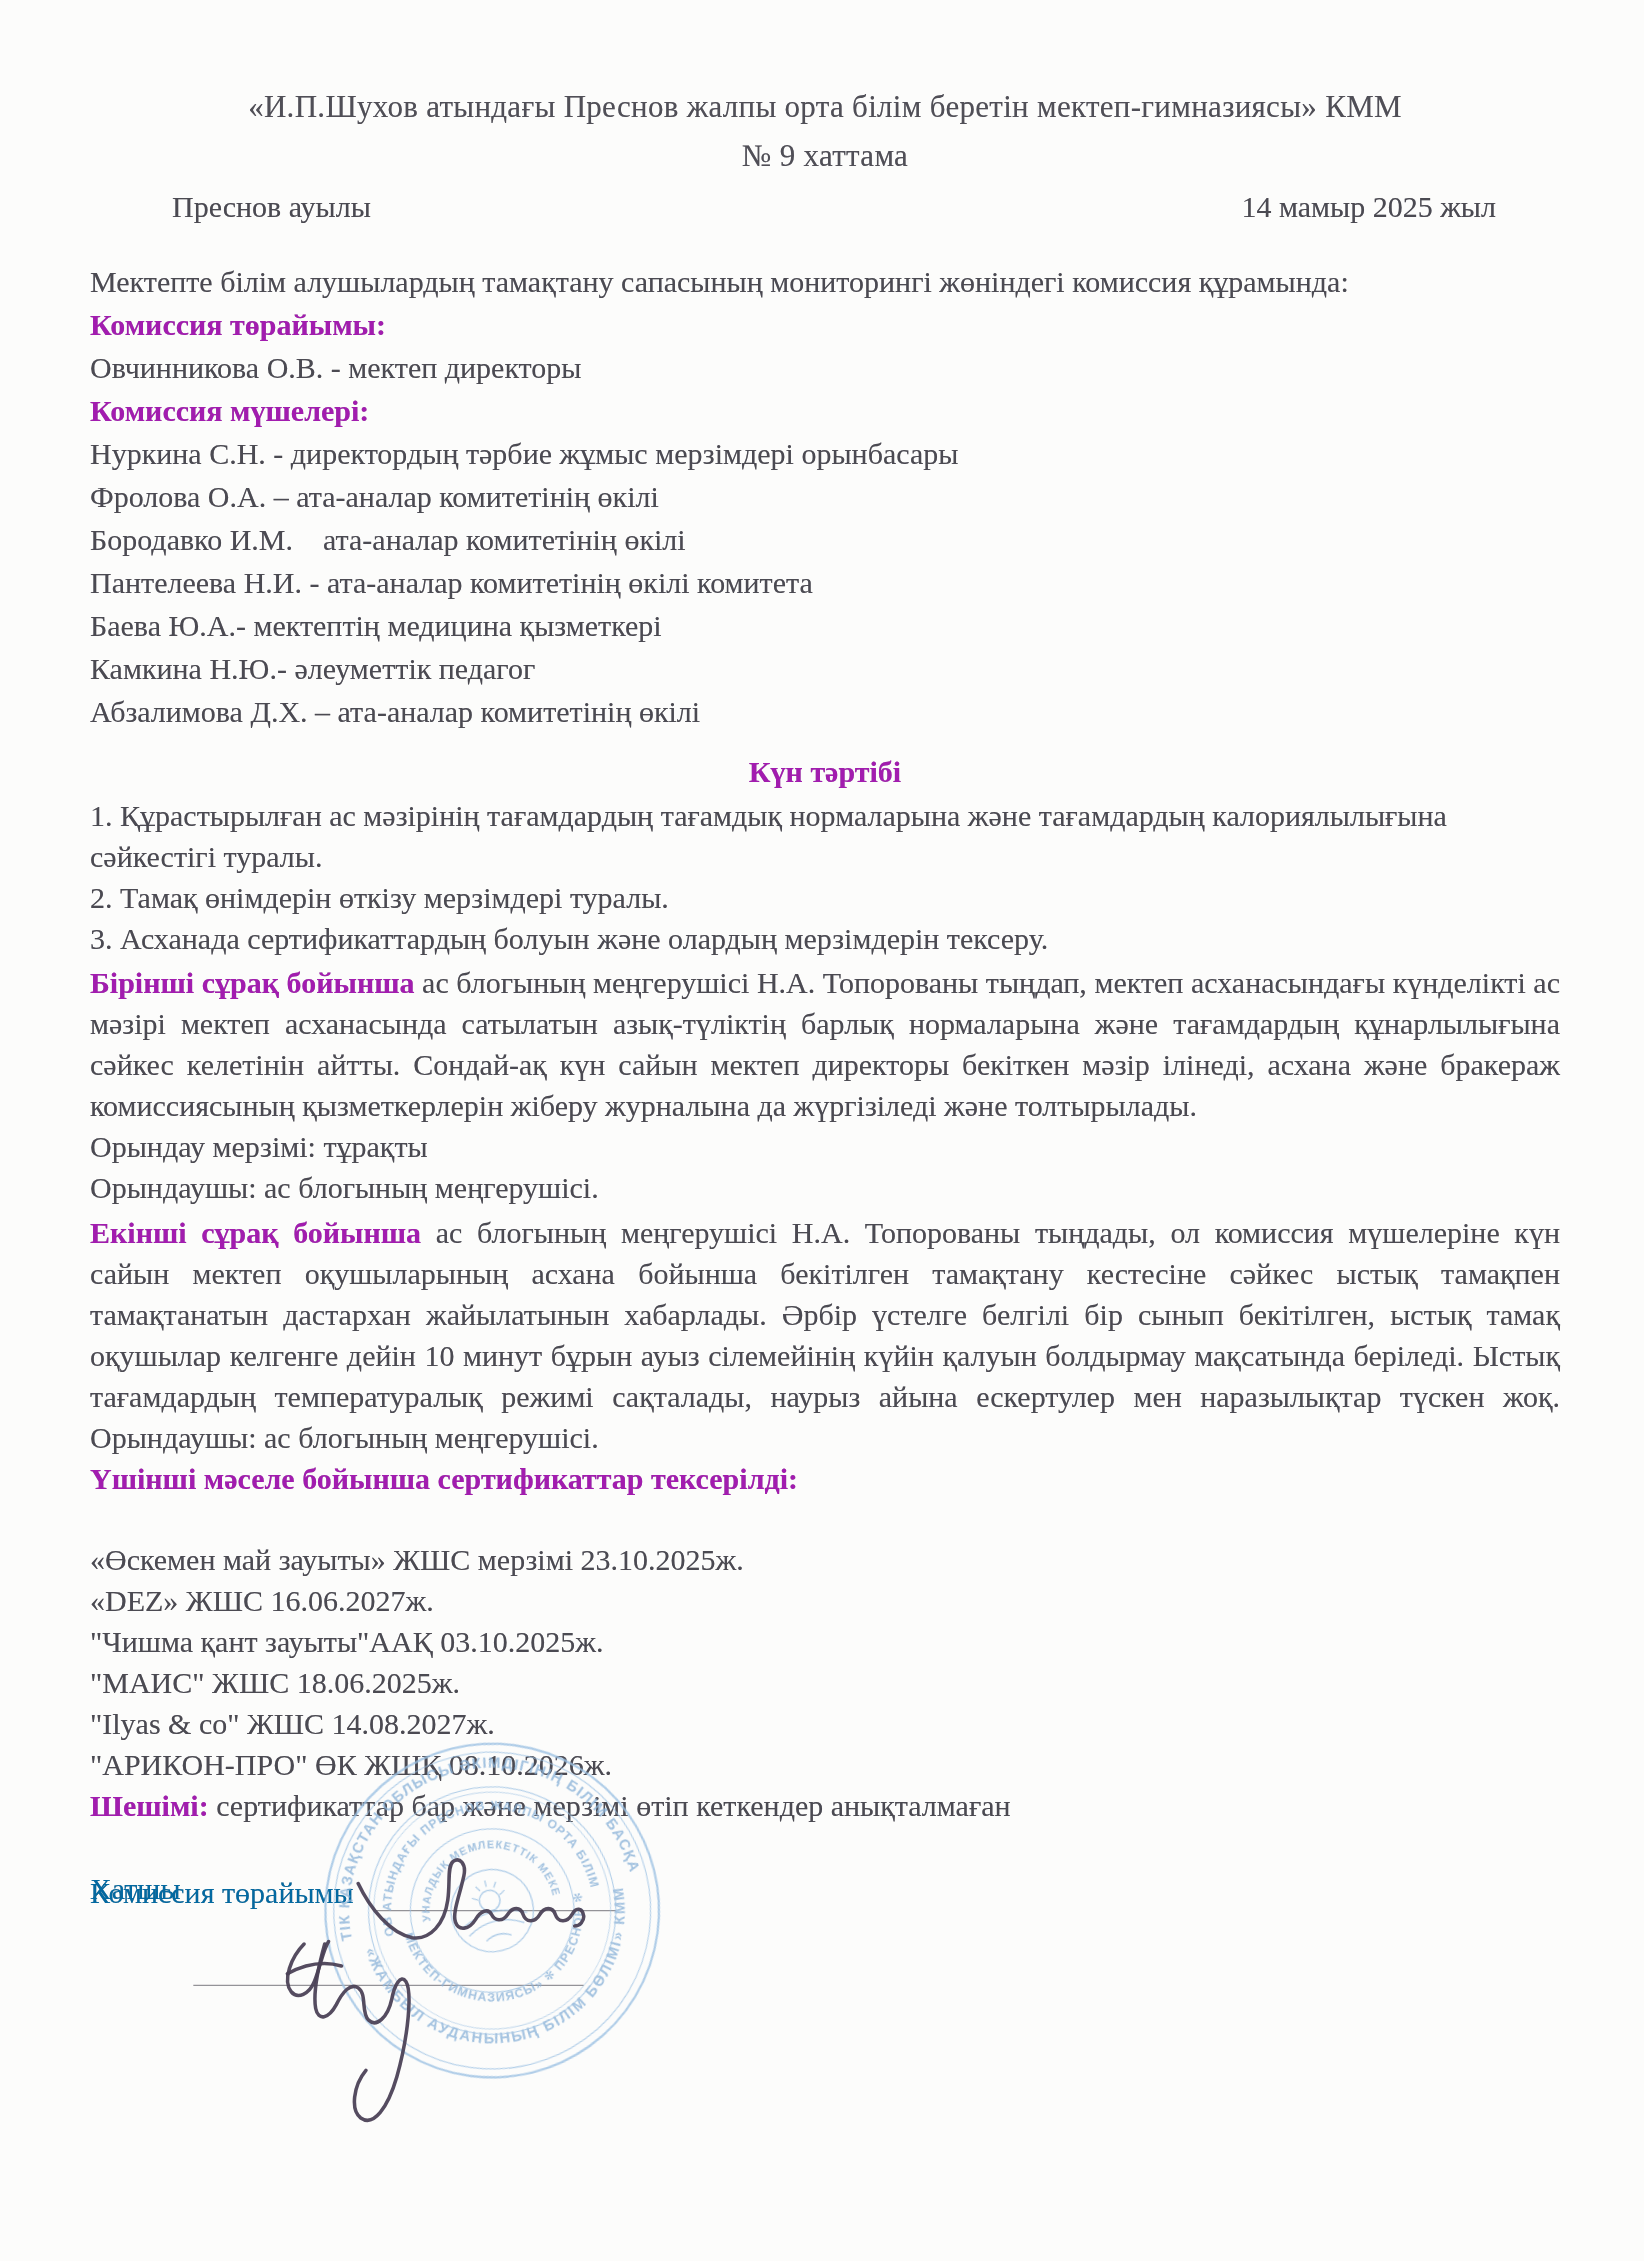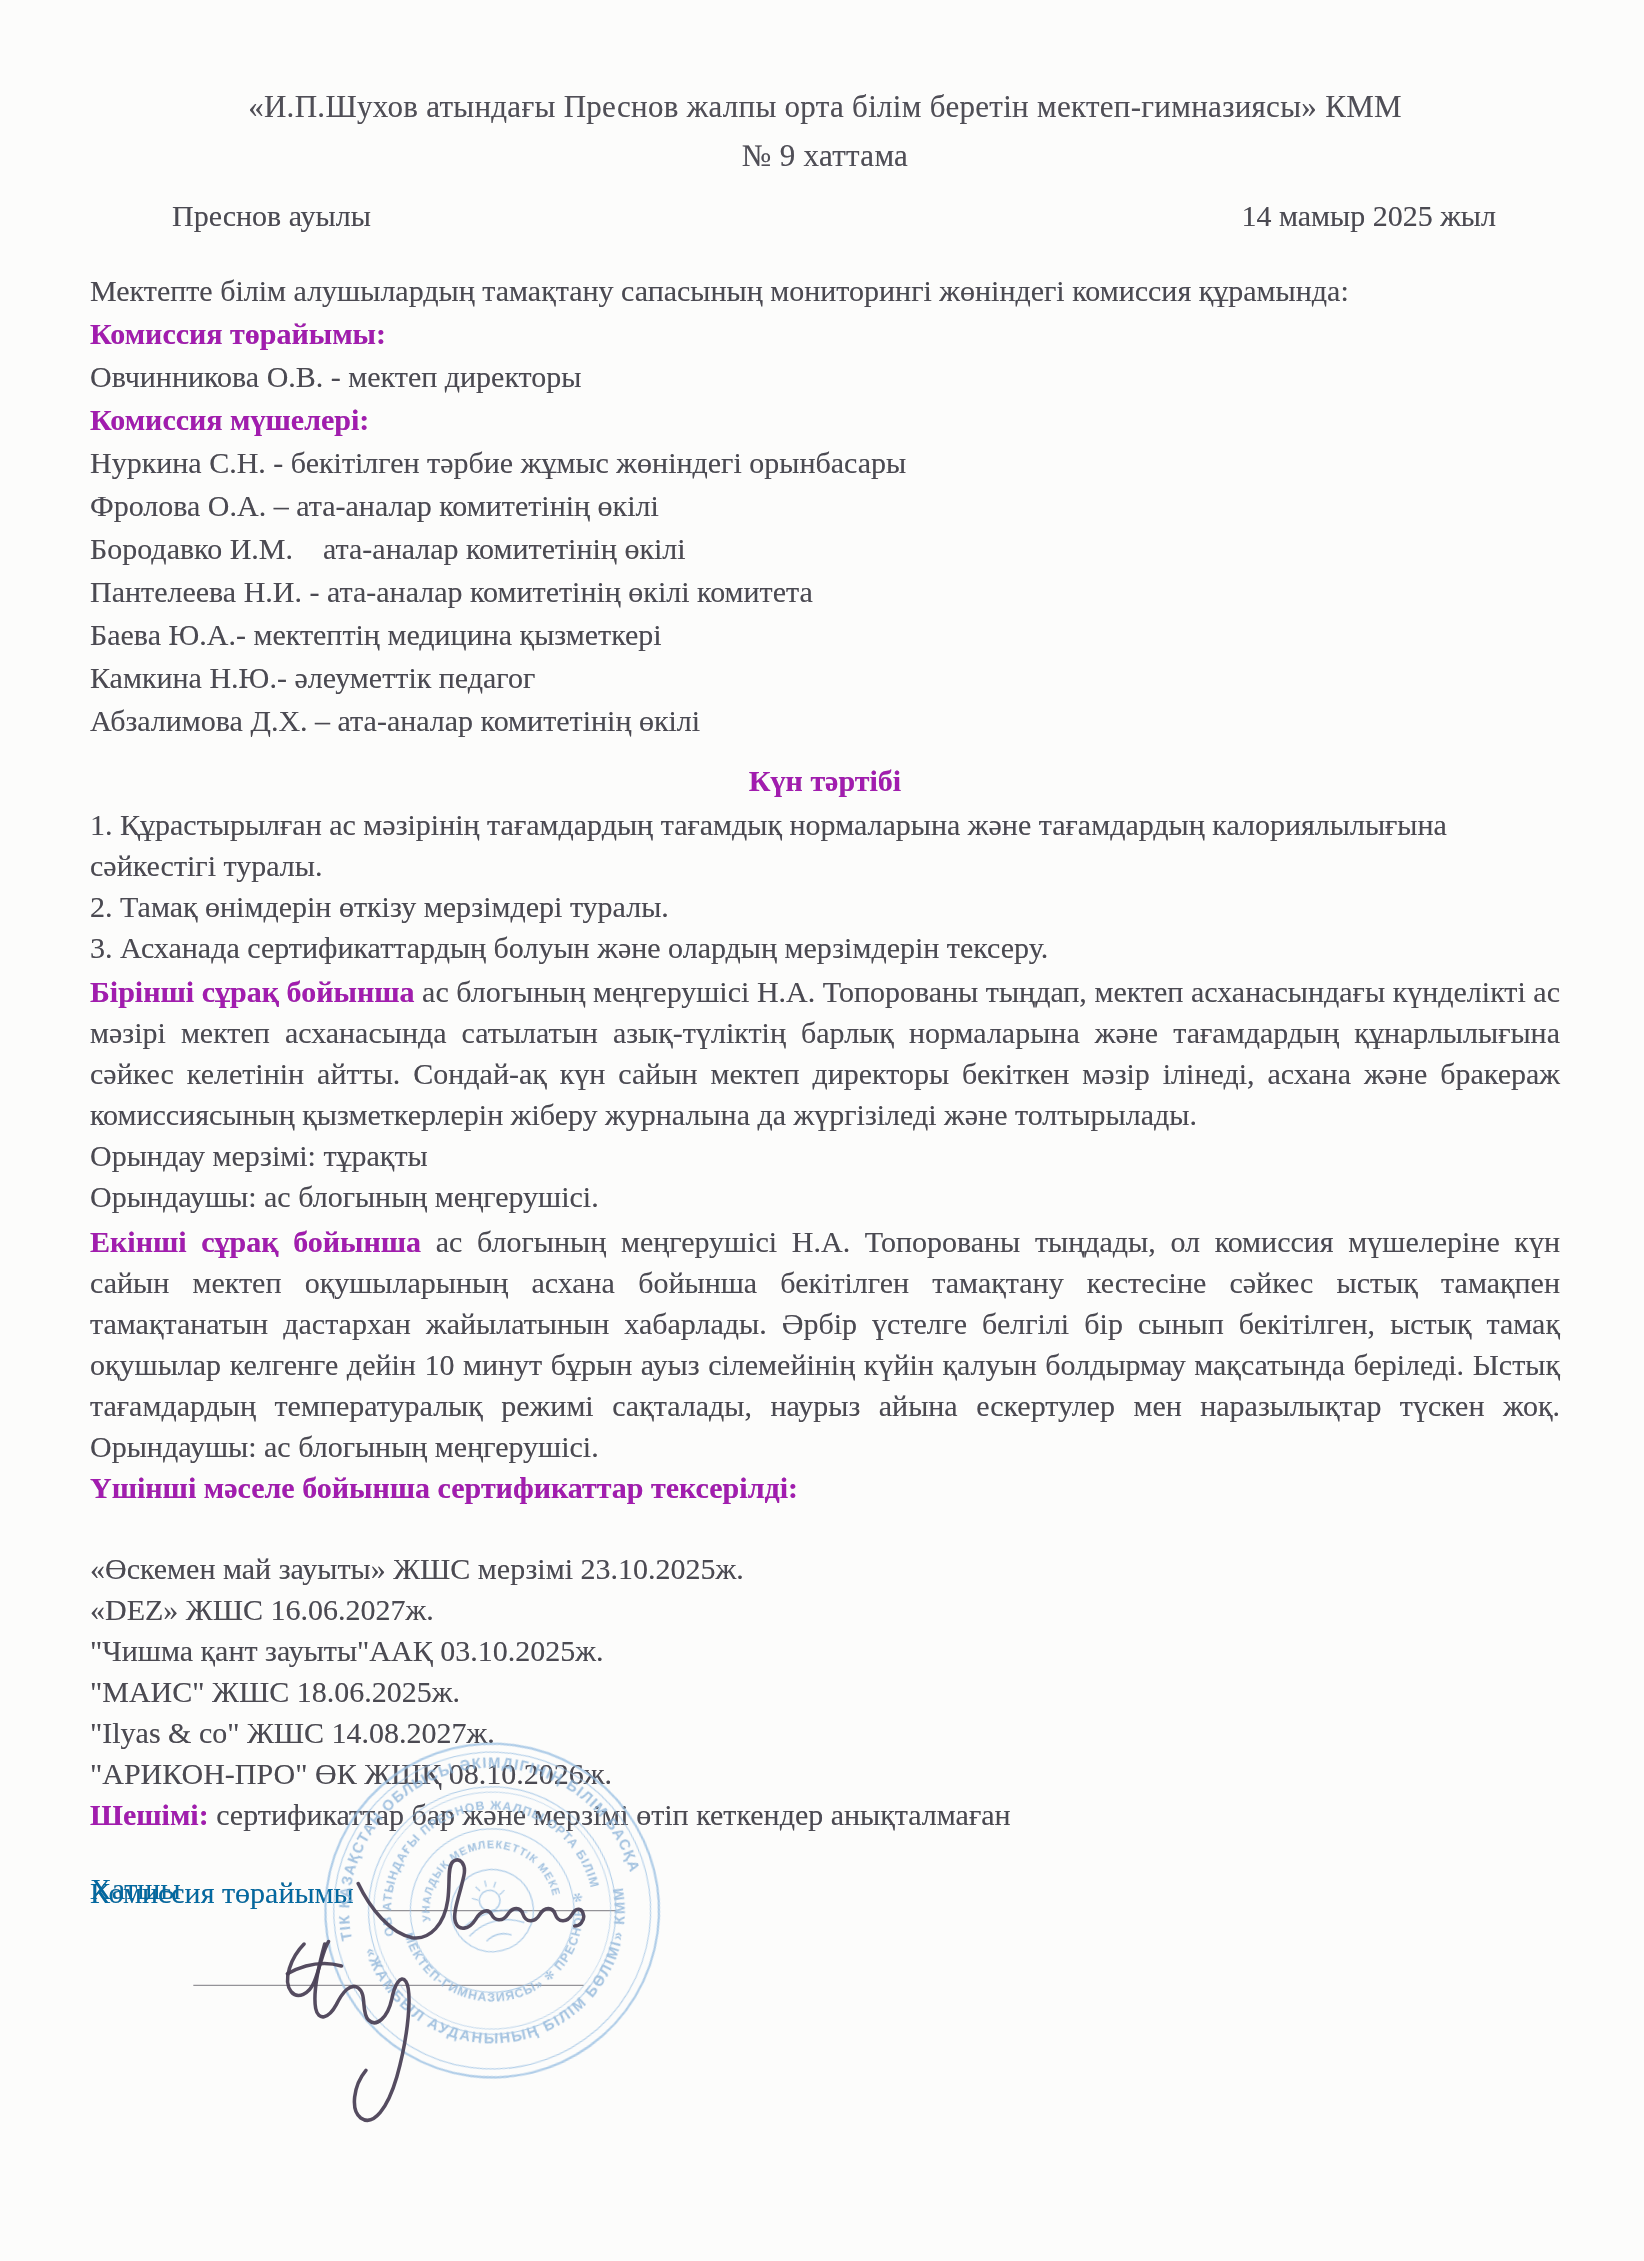--- a/index.html
+++ b/index.html
@@ -4,21 +4,21 @@
 <style>
   html,body{margin:0;padding:0;}
   body{
     width:1644px;height:2261px;position:relative;overflow:hidden;
     background:#fcfcfb;
     font-family:"Liberation Serif","DejaVu Serif",serif;
     color:#4b4a52;
   }
   .page{position:absolute;inset:0;padding:82px 84px 0 90px;font-size:30px;line-height:43px;}
   .hdr{text-align:center;font-size:31px;line-height:49px;letter-spacing:0.3px;color:#504f57;white-space:nowrap;}
-  .meta-row{display:flex;justify-content:space-between;padding:0 64px 0 82px;margin-top:14px;white-space:nowrap;}
+  .meta-row{display:flex;justify-content:space-between;padding:0 64px 0 82px;margin-top:5px;white-space:nowrap;}
   .list-block{margin-top:32px;line-height:43px;}
   .list-block div{white-space:nowrap;}
   .agenda{margin-top:18px;line-height:41px;}
   .agenda-title{text-align:center;margin-bottom:2.6px;}
   .nw{white-space:nowrap;}
   .b{font-weight:bold;color:#a21caf;}
   p.just{text-align:justify;line-height:41px;margin:3.9px 0 0 0;}
   .plain{line-height:41px;}
   .certs{line-height:41px;margin-top:40px;}
   .certs div{white-space:nowrap;}
@@ -46,21 +46,21 @@
   <div class="meta-row">
     <span>Преснов ауылы</span>
     <span>14 мамыр 2025 жыл</span>
   </div>
 
   <div class="list-block">
     <div>Мектепте білім алушылардың тамақтану сапасының мониторингі жөніндегі комиссия құрамында:</div>
     <div class="b">Комиссия төрайымы:</div>
     <div>Овчинникова О.В. - мектеп директоры</div>
     <div class="b">Комиссия мүшелері:</div>
-    <div>Нуркина С.Н. - бекітілген тәрбие жұмыс жөніндегі орынбасары</div>
+    <div>Нуркина С.Н. - директордың тәрбие жұмыс мерзімдері орынбасары</div>
     <div>Фролова О.А. – ата-аналар комитетінің өкілі</div>
     <div>Бородавко И.М.&nbsp;&nbsp;&nbsp; ата-аналар комитетінің өкілі</div>
     <div>Пантелеева Н.И. - ата-аналар комитетінің өкілі комитета</div>
     <div>Баева Ю.А.- мектептің медицина қызметкері</div>
     <div>Камкина Н.Ю.- әлеуметтік педагог</div>
     <div>Абзалимова Д.Х. – ата-аналар комитетінің өкілі</div>
   </div>
 
   <div class="agenda">
     <div class="agenda-title b">Күн тәртібі</div>

